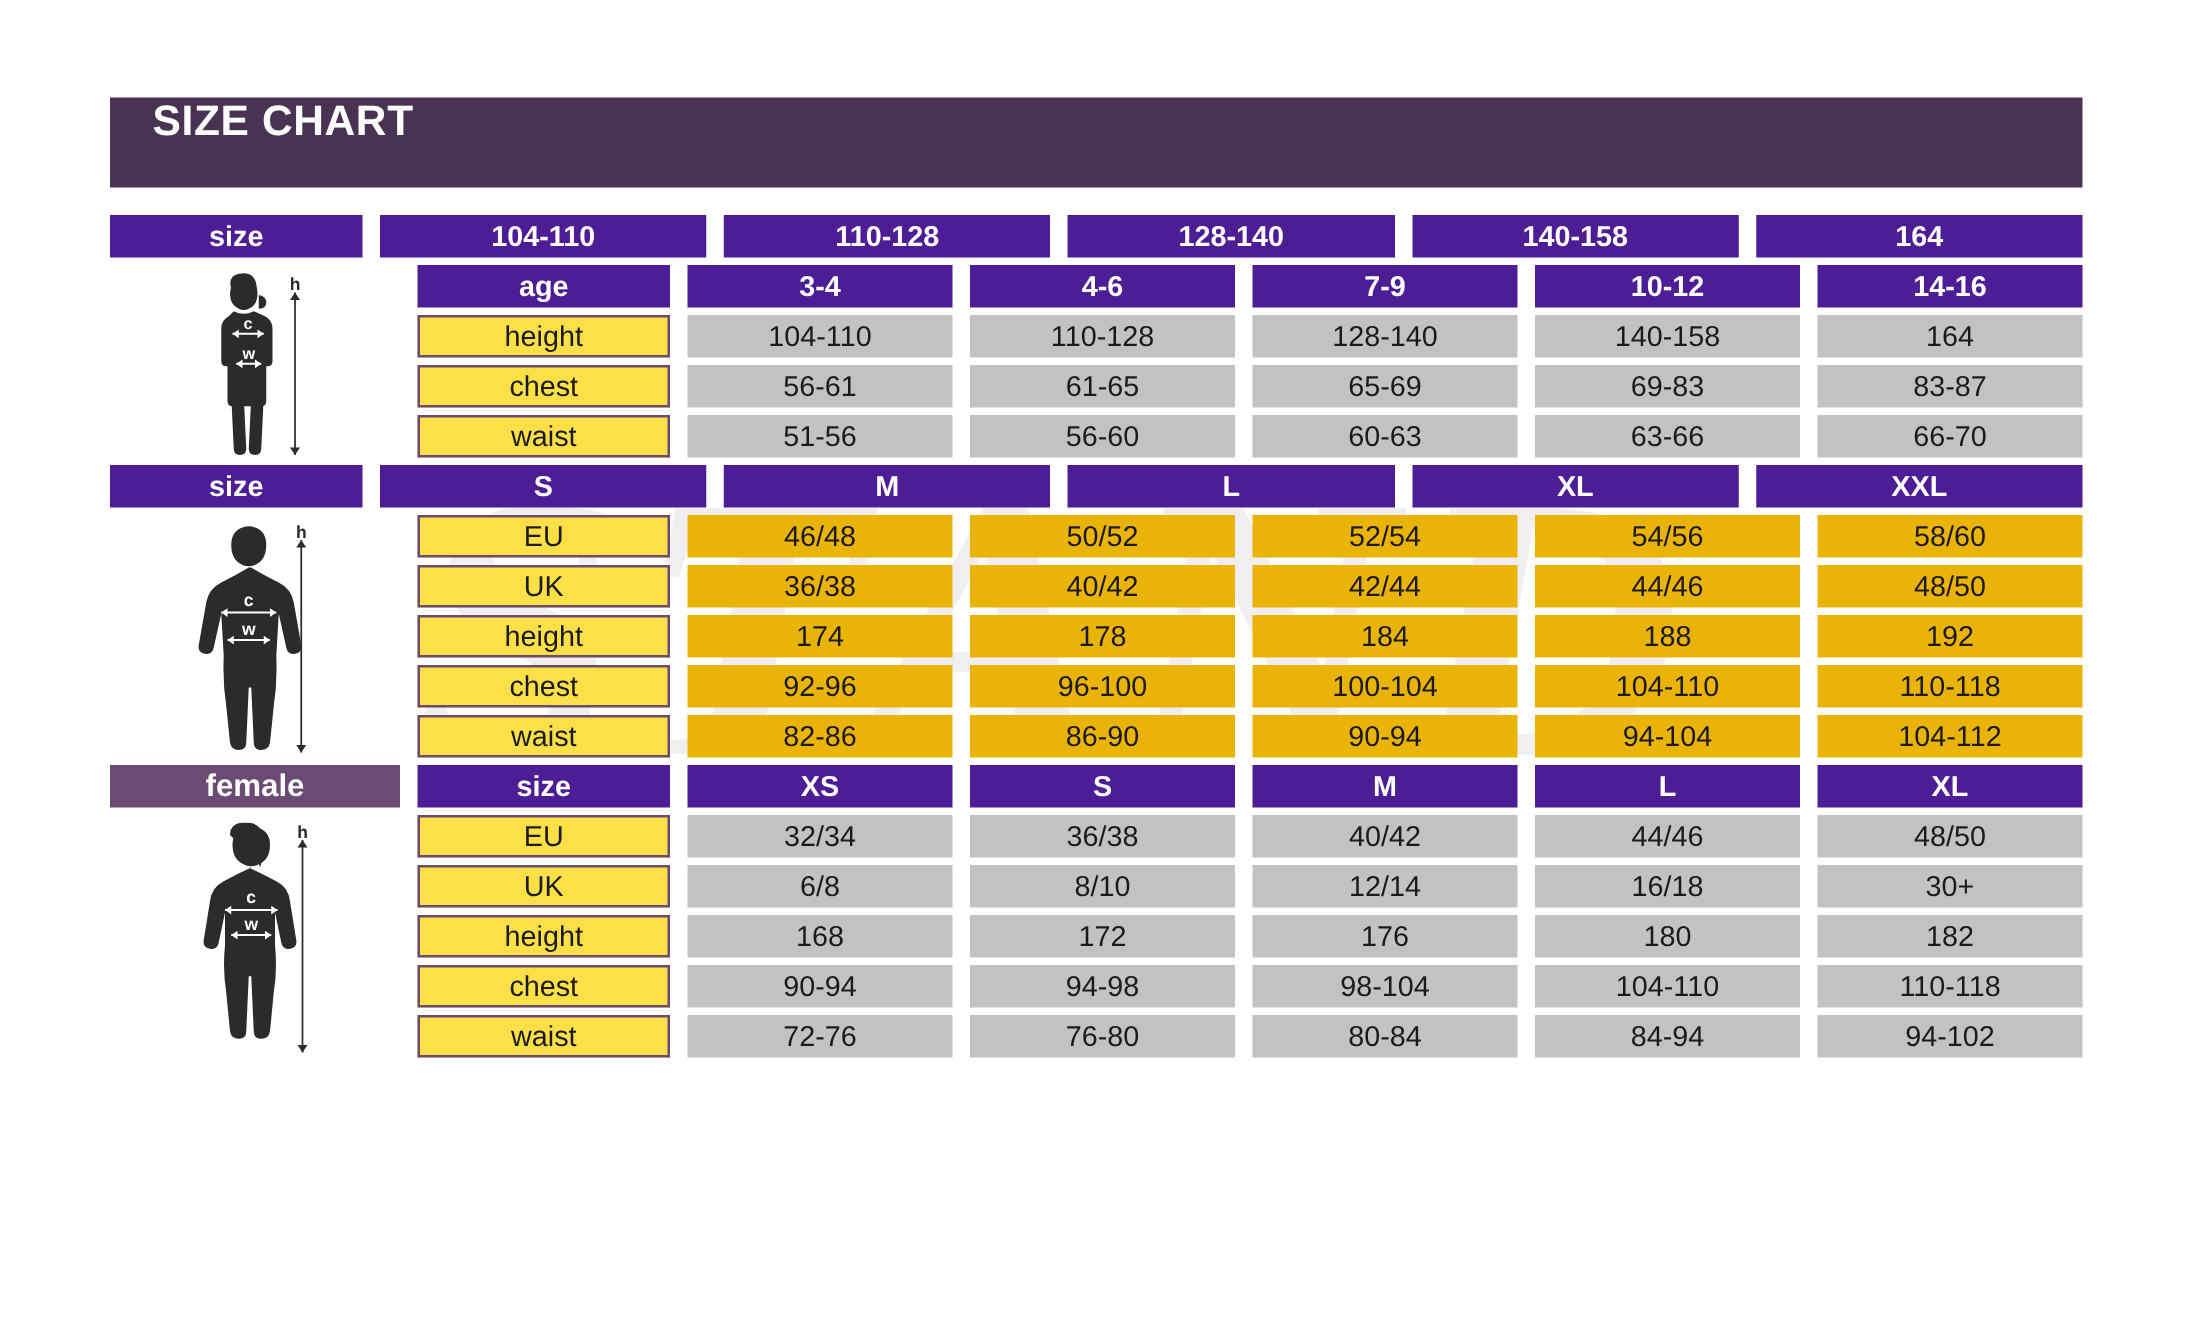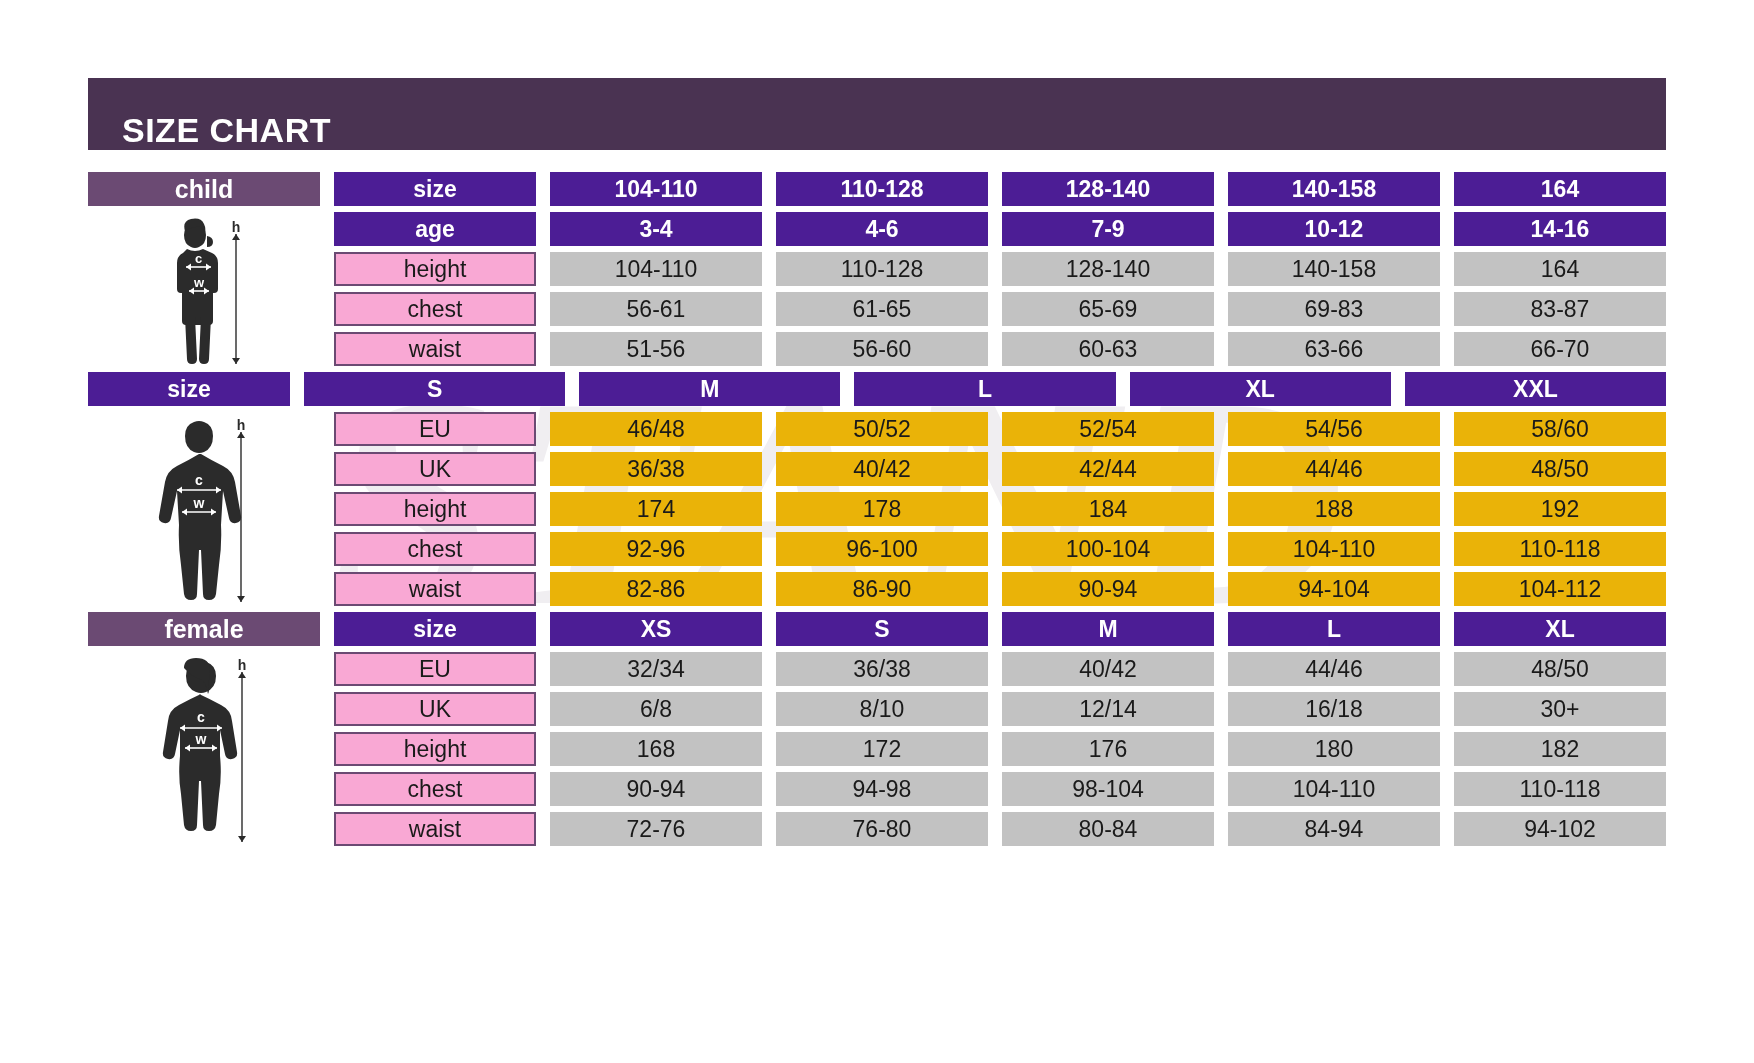--- a/index.html
+++ b/index.html
@@ -36,21 +36,21 @@
     z-index: 0;
     white-space: nowrap;
   }
   .content { position: relative; z-index: 2; }
 
   
   .title-bar {
     background: #4a3352;
     height: 72px;
     display: flex;
-    align-items: flex-end;
+    align-items: flex-start;
     padding-left: 34px;
     box-sizing: border-box;
     margin-bottom: 22px;
   }
   .title-bar .title {
     color: #ffffff;
     font-size: 34px;
     font-weight: bold;
     letter-spacing: 0.5px;
   }
@@ -92,21 +92,21 @@
     height: 34px;
     line-height: 34px;
     text-align: center;
   }
   .hdr-purple {
     background: #4c1d95;
     color: #ffffff;
     font-weight: bold;
   }
   .lbl-cell {
-    background: #f9a8d4;
+    background: #fde047;
     border: 2px solid #6b4a73;
     color: #1a1a1a;
     height: 34px;
     line-height: 30px;
   }
   .val-grey {
     background: #c2c2c2;
     color: #1a1a1a;
   }
   .val-light {
@@ -133,23 +133,20 @@
 
   <div class="content">
 
     <div class="title-bar">
       <div class="title">SIZE CHART</div>
     </div>
 
     <div id="sections-root">
         <div class="section">
           <div class="grid-row">
-            <div class="col-fig">
-              <div class="cat-head">child</div>
-            </div>
             <div class="col-label">
               <div class="cell hdr-purple">size</div>
             </div>
             <div class="col-val">
               <div class="cell hdr-purple">104-110</div>
             </div>
             <div class="col-val">
               <div class="cell hdr-purple">110-128</div>
             </div>
             <div class="col-val">

